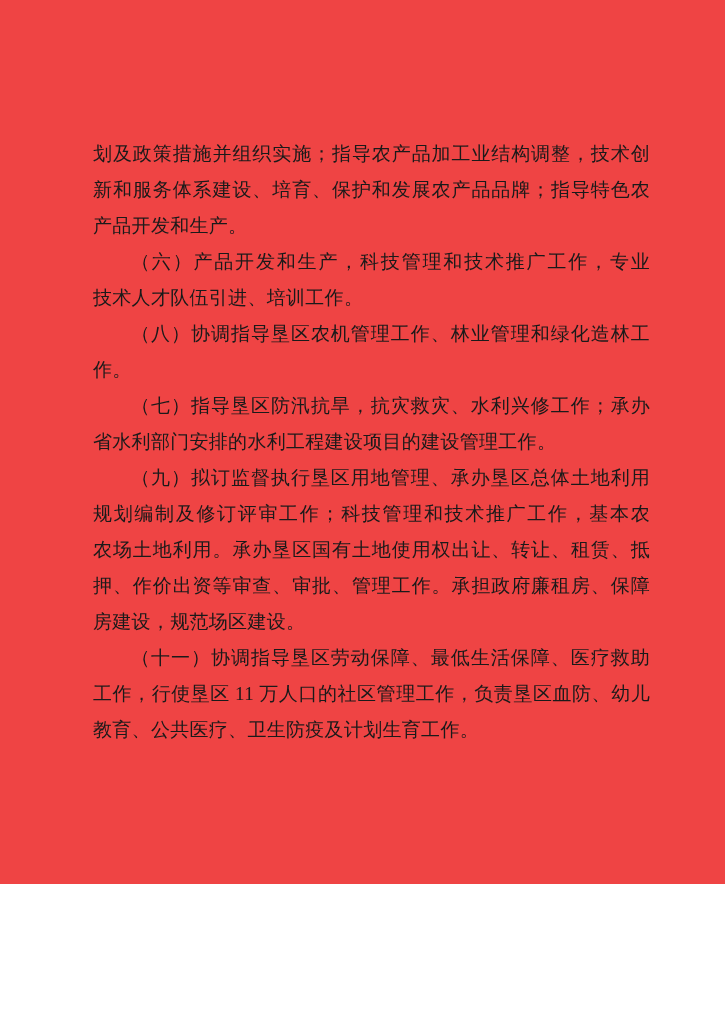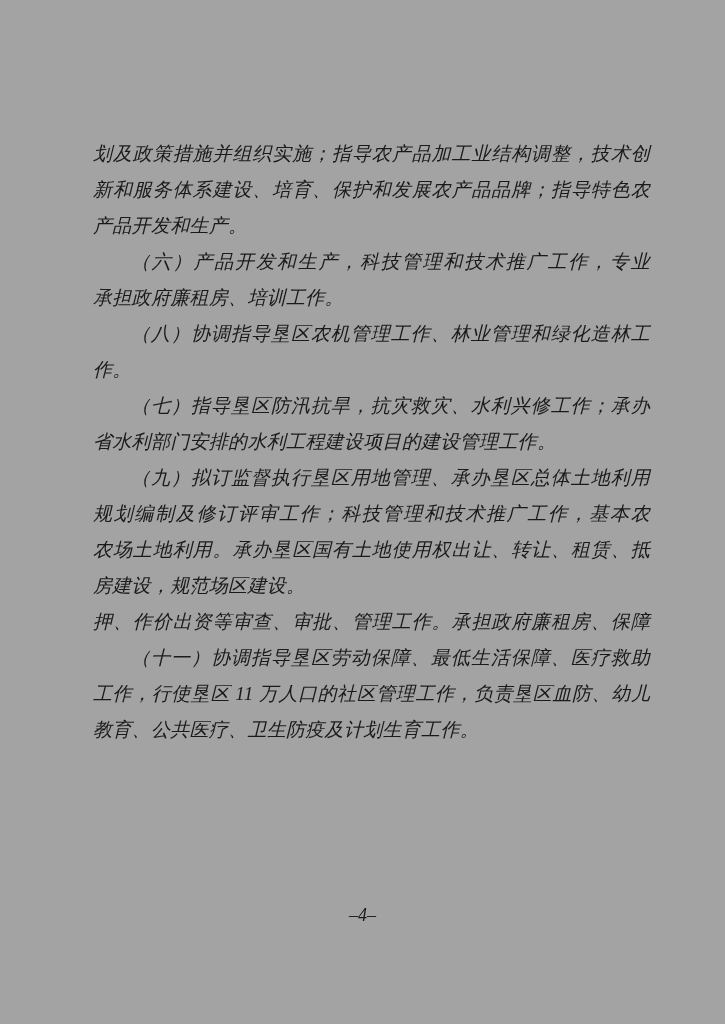--- a/index.html
+++ b/index.html
@@ -3,26 +3,25 @@
 <meta charset="utf-8">
 <style>
   html, body {
     margin: 0;
     padding: 0;
     background: #ffffff;
   }
   .page {
     position: relative;
     width: 725px;
-    height: 1024px;
-    background: #a3a3a3;
+    height: 884px;
+    background: #ef4444;
     overflow: hidden;
     font-family: "Liberation Serif", "DejaVu Serif", serif;
     color: #1a1a1a;
-    font-style: italic;
   }
   .text-block {
     position: absolute;
     left: 93px;
     top: 136px;
     width: 557px;
     font-size: 19px;
     line-height: 36px;
     letter-spacing: 0.3px;
   }
@@ -58,36 +57,36 @@
 
 <div class="page">
   <div class="text-block">
       <div class="paragraph">
         <div class="line">划及政策措施并组织实施；指导农产品加工业结构调整，技术创</div>
         <div class="line">新和服务体系建设、培育、保护和发展农产品品牌；指导特色农</div>
         <div class="line last">产品开发和生产。</div>
       </div>
       <div class="paragraph">
         <div class="line indent">（六）产品开发和生产，科技管理和技术推广工作，专业</div>
-        <div class="line last">承担政府廉租房、培训工作。</div>
+        <div class="line last">技术人才队伍引进、培训工作。</div>
       </div>
       <div class="paragraph">
         <div class="line indent">（八）协调指导垦区农机管理工作、林业管理和绿化造林工</div>
         <div class="line last">作。</div>
       </div>
       <div class="paragraph">
         <div class="line indent">（七）指导垦区防汛抗旱，抗灾救灾、水利兴修工作；承办</div>
         <div class="line last">省水利部门安排的水利工程建设项目的建设管理工作。</div>
       </div>
       <div class="paragraph">
         <div class="line indent">（九）拟订监督执行垦区用地管理、承办垦区总体土地利用</div>
         <div class="line">规划编制及修订评审工作；科技管理和技术推广工作，基本农</div>
         <div class="line">农场土地利用。承办垦区国有土地使用权出让、转让、租赁、抵</div>
+        <div class="line">押、作价出资等审查、审批、管理工作。承担政府廉租房、保障</div>
         <div class="line last">房建设，规范场区建设。</div>
-        <div class="line">押、作价出资等审查、审批、管理工作。承担政府廉租房、保障</div>
       </div>
       <div class="paragraph">
         <div class="line indent">（十一）协调指导垦区劳动保障、最低生活保障、医疗救助</div>
         <div class="line">工作，行使垦区 11 万人口的社区管理工作，负责垦区血防、幼儿</div>
         <div class="line last">教育、公共医疗、卫生防疫及计划生育工作。</div>
       </div>
     </div>
   <div class="footer">–4–</div>
 </div>
 

